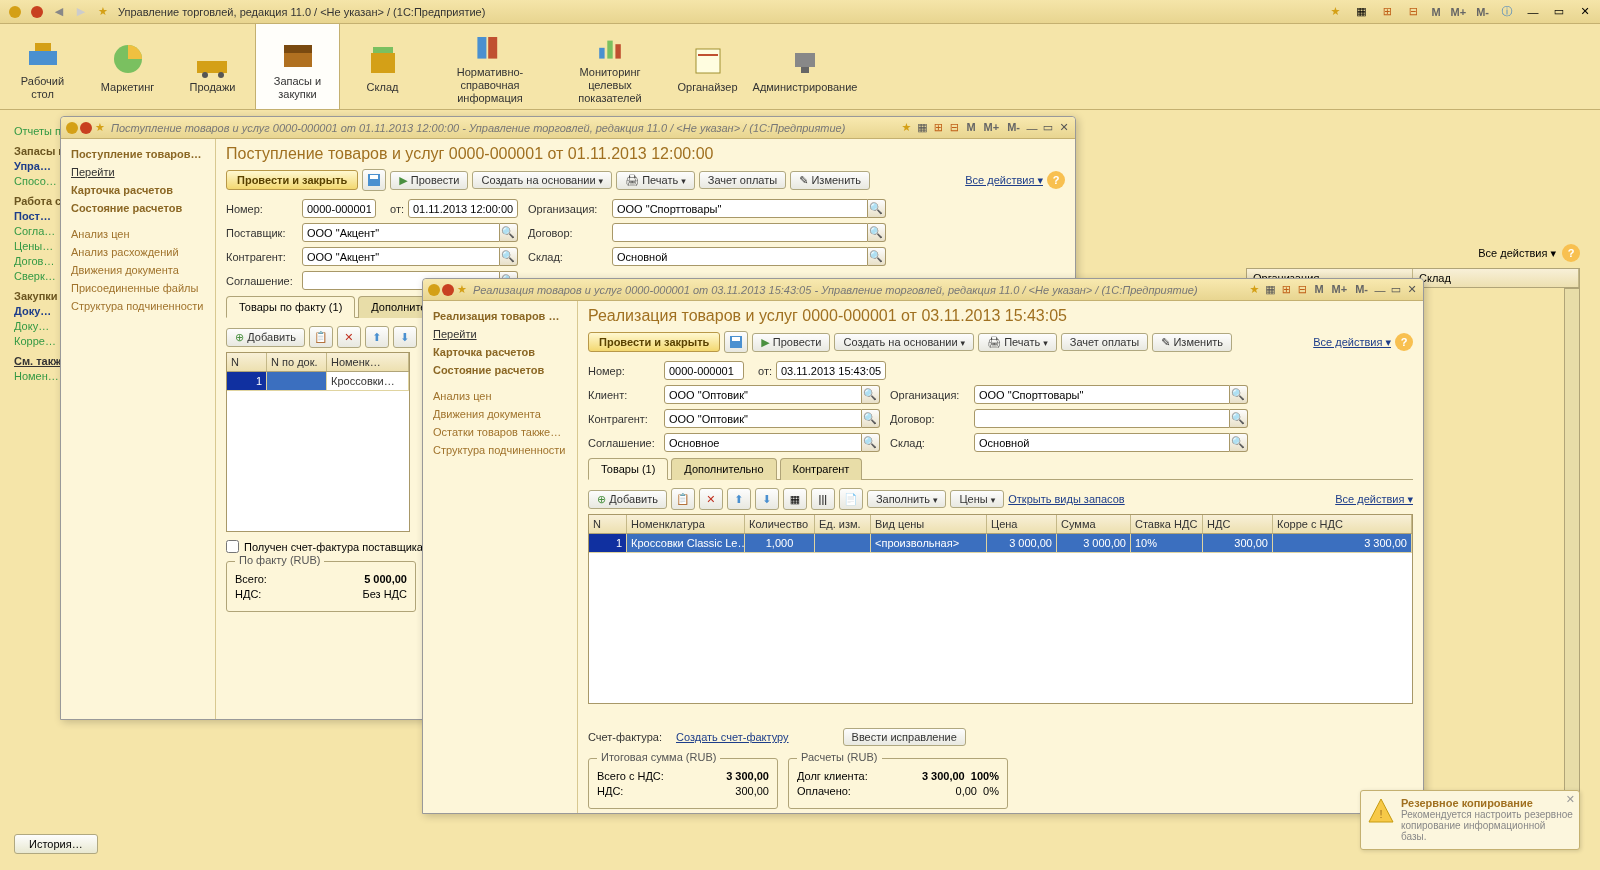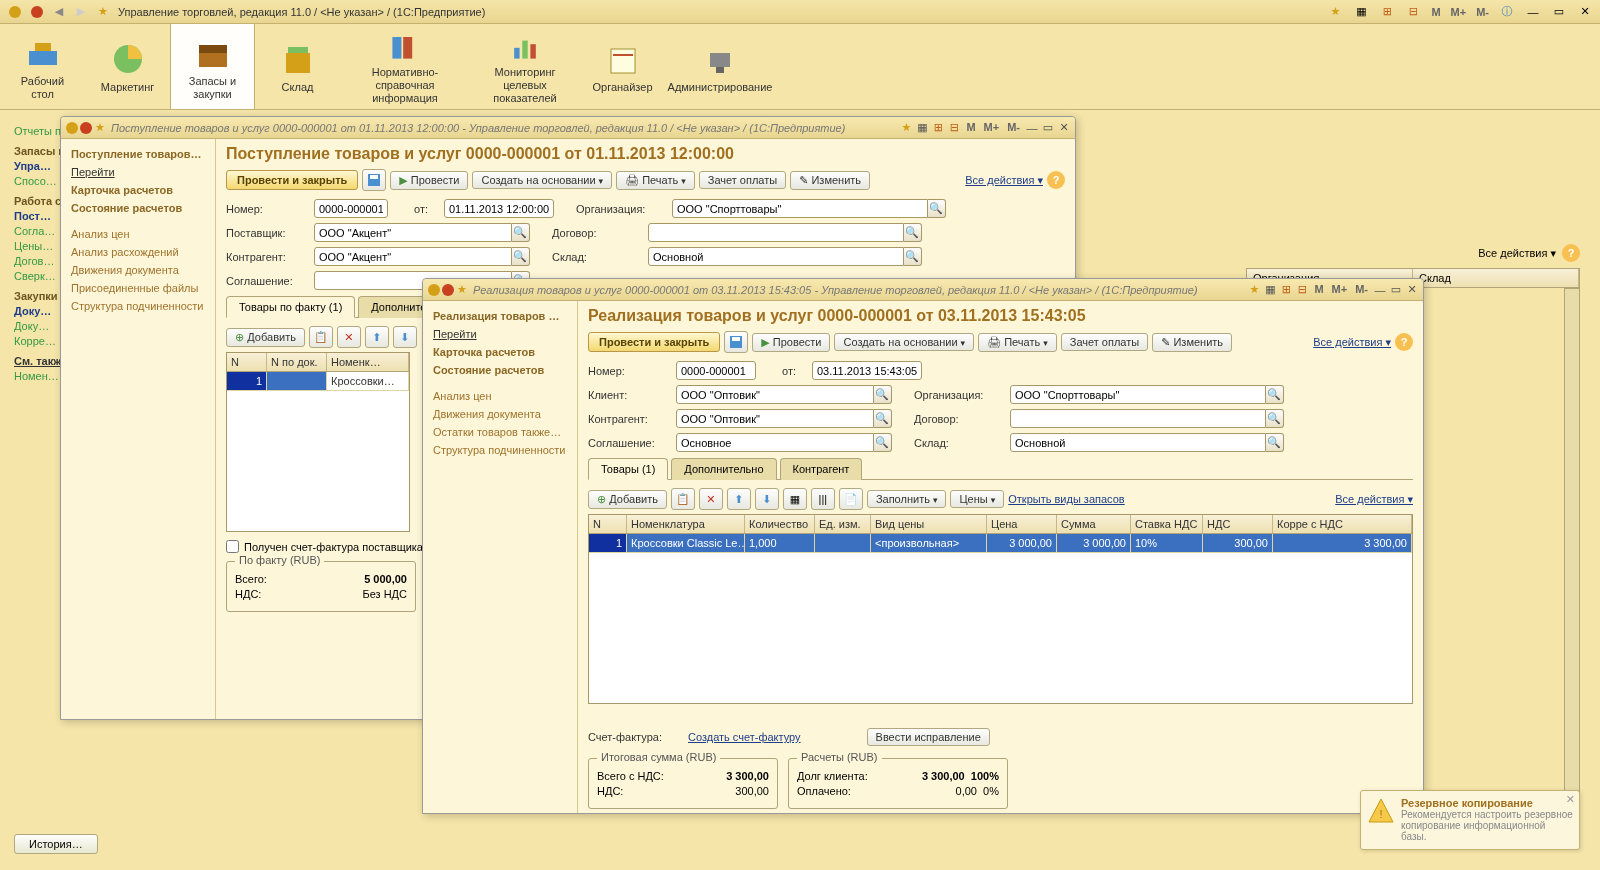--- a/index.html
+++ b/index.html
@@ -31,32 +31,32 @@
 .titlebar .right { margin-left: auto; display: flex; gap: 2px; }
 .titlebar .ic { width: 14px; height: 14px; cursor: pointer; display: flex; align-items: center; justify-content: center; color: #555; }
 .window-body { display: flex; height: calc(100% - 22px); }
 .sidebar { width: 155px; background: #fdf6d9; border-right: 1px solid #d8c890; padding: 6px 4px; }
 .sidebar .sb-item { padding: 3px 6px; color: #a0732c; cursor: pointer; }
 .sidebar .sb-item.bold { font-weight: bold; color: #8b6724; }
 .sidebar .sb-sep { height: 8px; }
 .content { flex: 1; padding: 6px 10px; overflow: hidden; }
 
 
-.doc-title { color: #a07020; font-size: 16px; font-weight: bold; margin-bottom: 6px; }
+.doc-title { color: #a07020; font-size: 16px; font-weight: normal; margin-bottom: 6px; }
 
 
 .tbrow { display: flex; align-items: center; gap: 4px; margin-bottom: 8px; flex-wrap: wrap; }
 .btn-primary { background: linear-gradient(#fff8d0, #f3d870); border: 1px solid #b89848; border-radius: 3px; padding: 3px 10px; font-weight: bold; color: #5a4200; cursor: pointer; }
 .btn { background: linear-gradient(#fdfdfd, #e8e8e0); border: 1px solid #b0a880; border-radius: 3px; padding: 2px 8px; cursor: pointer; color: #333; }
 .btn-icon { width: 24px; height: 22px; background: linear-gradient(#fdfdfd, #e8e8e0); border: 1px solid #b0a880; border-radius: 3px; display: flex; align-items: center; justify-content: center; cursor: pointer; }
 .dropdown-arrow::after { content: "▾"; margin-left: 3px; font-size: 9px; }
 .lnk { color: #1d3d8a; text-decoration: underline; cursor: pointer; }
 
 
-.form-row { display: flex; align-items: center; margin-bottom: 5px; gap: 16px; }
+.form-row { display: flex; align-items: center; margin-bottom: 5px; gap: 4px; }
 .form-row label { width: 72px; color: #333; }
 .inp { background: #fff; border: 1px solid #a89868; border-radius: 3px; padding: 2px 4px; height: 19px; }
 .inp-search { display: flex; }
 .inp-search .mag { width: 18px; height: 19px; border: 1px solid #a89868; border-left: none; border-radius: 0 3px 3px 0; background: linear-gradient(#fdfdfd,#e8e0c8); display: flex; align-items: center; justify-content: center; cursor: pointer; }
 
 
 .tabs { display: flex; border-bottom: 1px solid #b0a478; margin-bottom: 8px; }
 .tab { padding: 4px 12px; border: 1px solid #b0a478; border-bottom: none; border-radius: 4px 4px 0 0; background: #e8dda8; margin-right: 3px; cursor: pointer; position: relative; top: 1px; }
 .tab.active { background: #fdf6d9; border-bottom: 1px solid #fdf6d9; }
 
@@ -140,20 +140,28 @@
         <rect x="12" y="10" width="16" height="8" fill="#d4a017"></rect>
       </svg>
       <span>Рабочий<br>стол</span>
     </div>
   <div class="tb-item">
       <svg class="tb-icon" viewBox="0 0 40 40">
         <circle cx="20" cy="20" r="14" fill="#7ac060"></circle>
         <path d="M20 6 A14 14 0 0 1 34 20 L20 20 Z" fill="#f0c040"></path>
       </svg>
       <span>Маркетинг</span>
+    </div>
+  <div class="tb-item">
+      <svg class="tb-icon" viewBox="0 0 40 40">
+        <rect x="4" y="22" width="30" height="12" fill="#d4a017"></rect>
+        <circle cx="12" cy="36" r="3" fill="#555"></circle>
+        <circle cx="28" cy="36" r="3" fill="#555"></circle>
+      </svg>
+      <span>Продажи</span>
     </div>
   <div class="tb-item active">
       <svg class="tb-icon" viewBox="0 0 40 40">
         <rect x="6" y="12" width="28" height="22" fill="#b07020"></rect>
         <rect x="6" y="12" width="28" height="8" fill="#7a4a10"></rect>
       </svg>
       <span>Запасы и<br>закупки</span>
     </div>
   <div class="tb-item">
       <svg class="tb-icon" viewBox="0 0 40 40">
@@ -496,21 +504,21 @@
           <div class="th" style="width:70px">Цена</div>
           <div class="th" style="width:74px">Сумма</div>
           <div class="th" style="width:72px">Ставка НДС</div>
           <div class="th" style="width:70px">НДС</div>
           <div class="th" style="flex:1">Корре с НДС</div>
         </div>
         <div class="tbody">
           <div class="tr sel">
             <div class="td" style="width:38px;text-align:right;background:#1030a0">1</div>
             <div class="td" style="width:118px">Кроссовки Classic Le…</div>
-            <div class="td" style="width:70px;text-align:left">1,000</div>
+            <div class="td" style="width:70px;text-align:center">1,000</div>
             <div class="td" style="width:56px"></div>
             <div class="td" style="width:116px">&lt;произвольная&gt;</div>
             <div class="td" style="width:70px;text-align:right">3 000,00</div>
             <div class="td" style="width:74px;text-align:right">3 000,00</div>
             <div class="td" style="width:72px">10%</div>
             <div class="td" style="width:70px;text-align:right">300,00</div>
             <div class="td" style="flex:1;text-align:right">3 300,00</div>
           </div>
         </div>
       </div>

